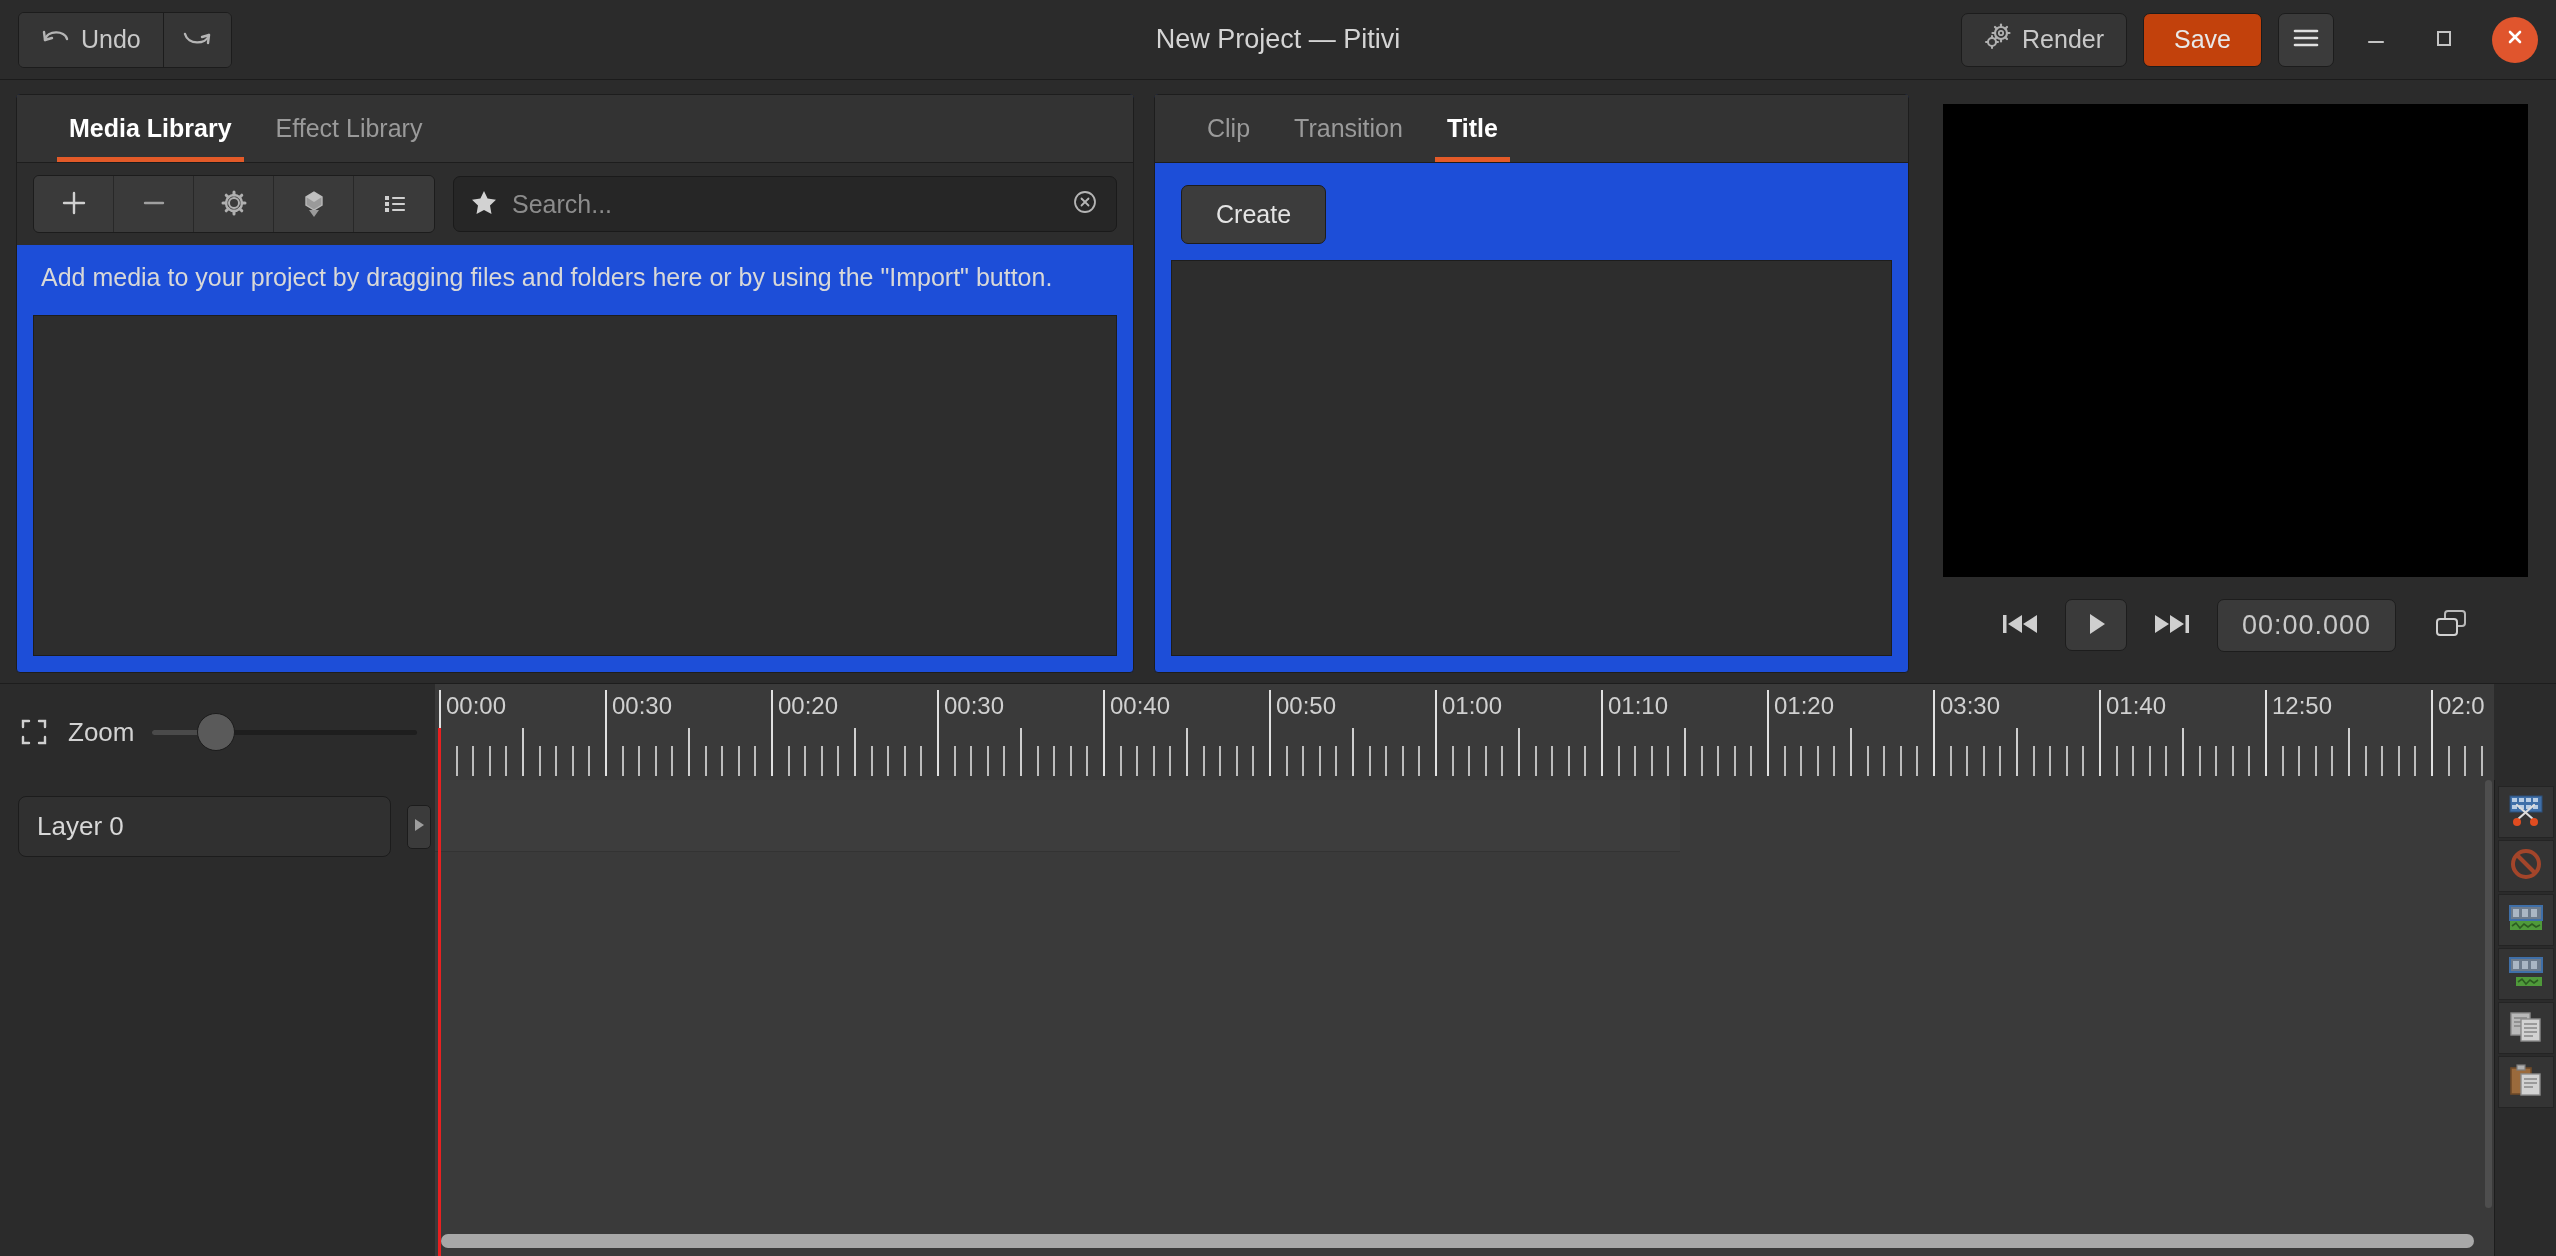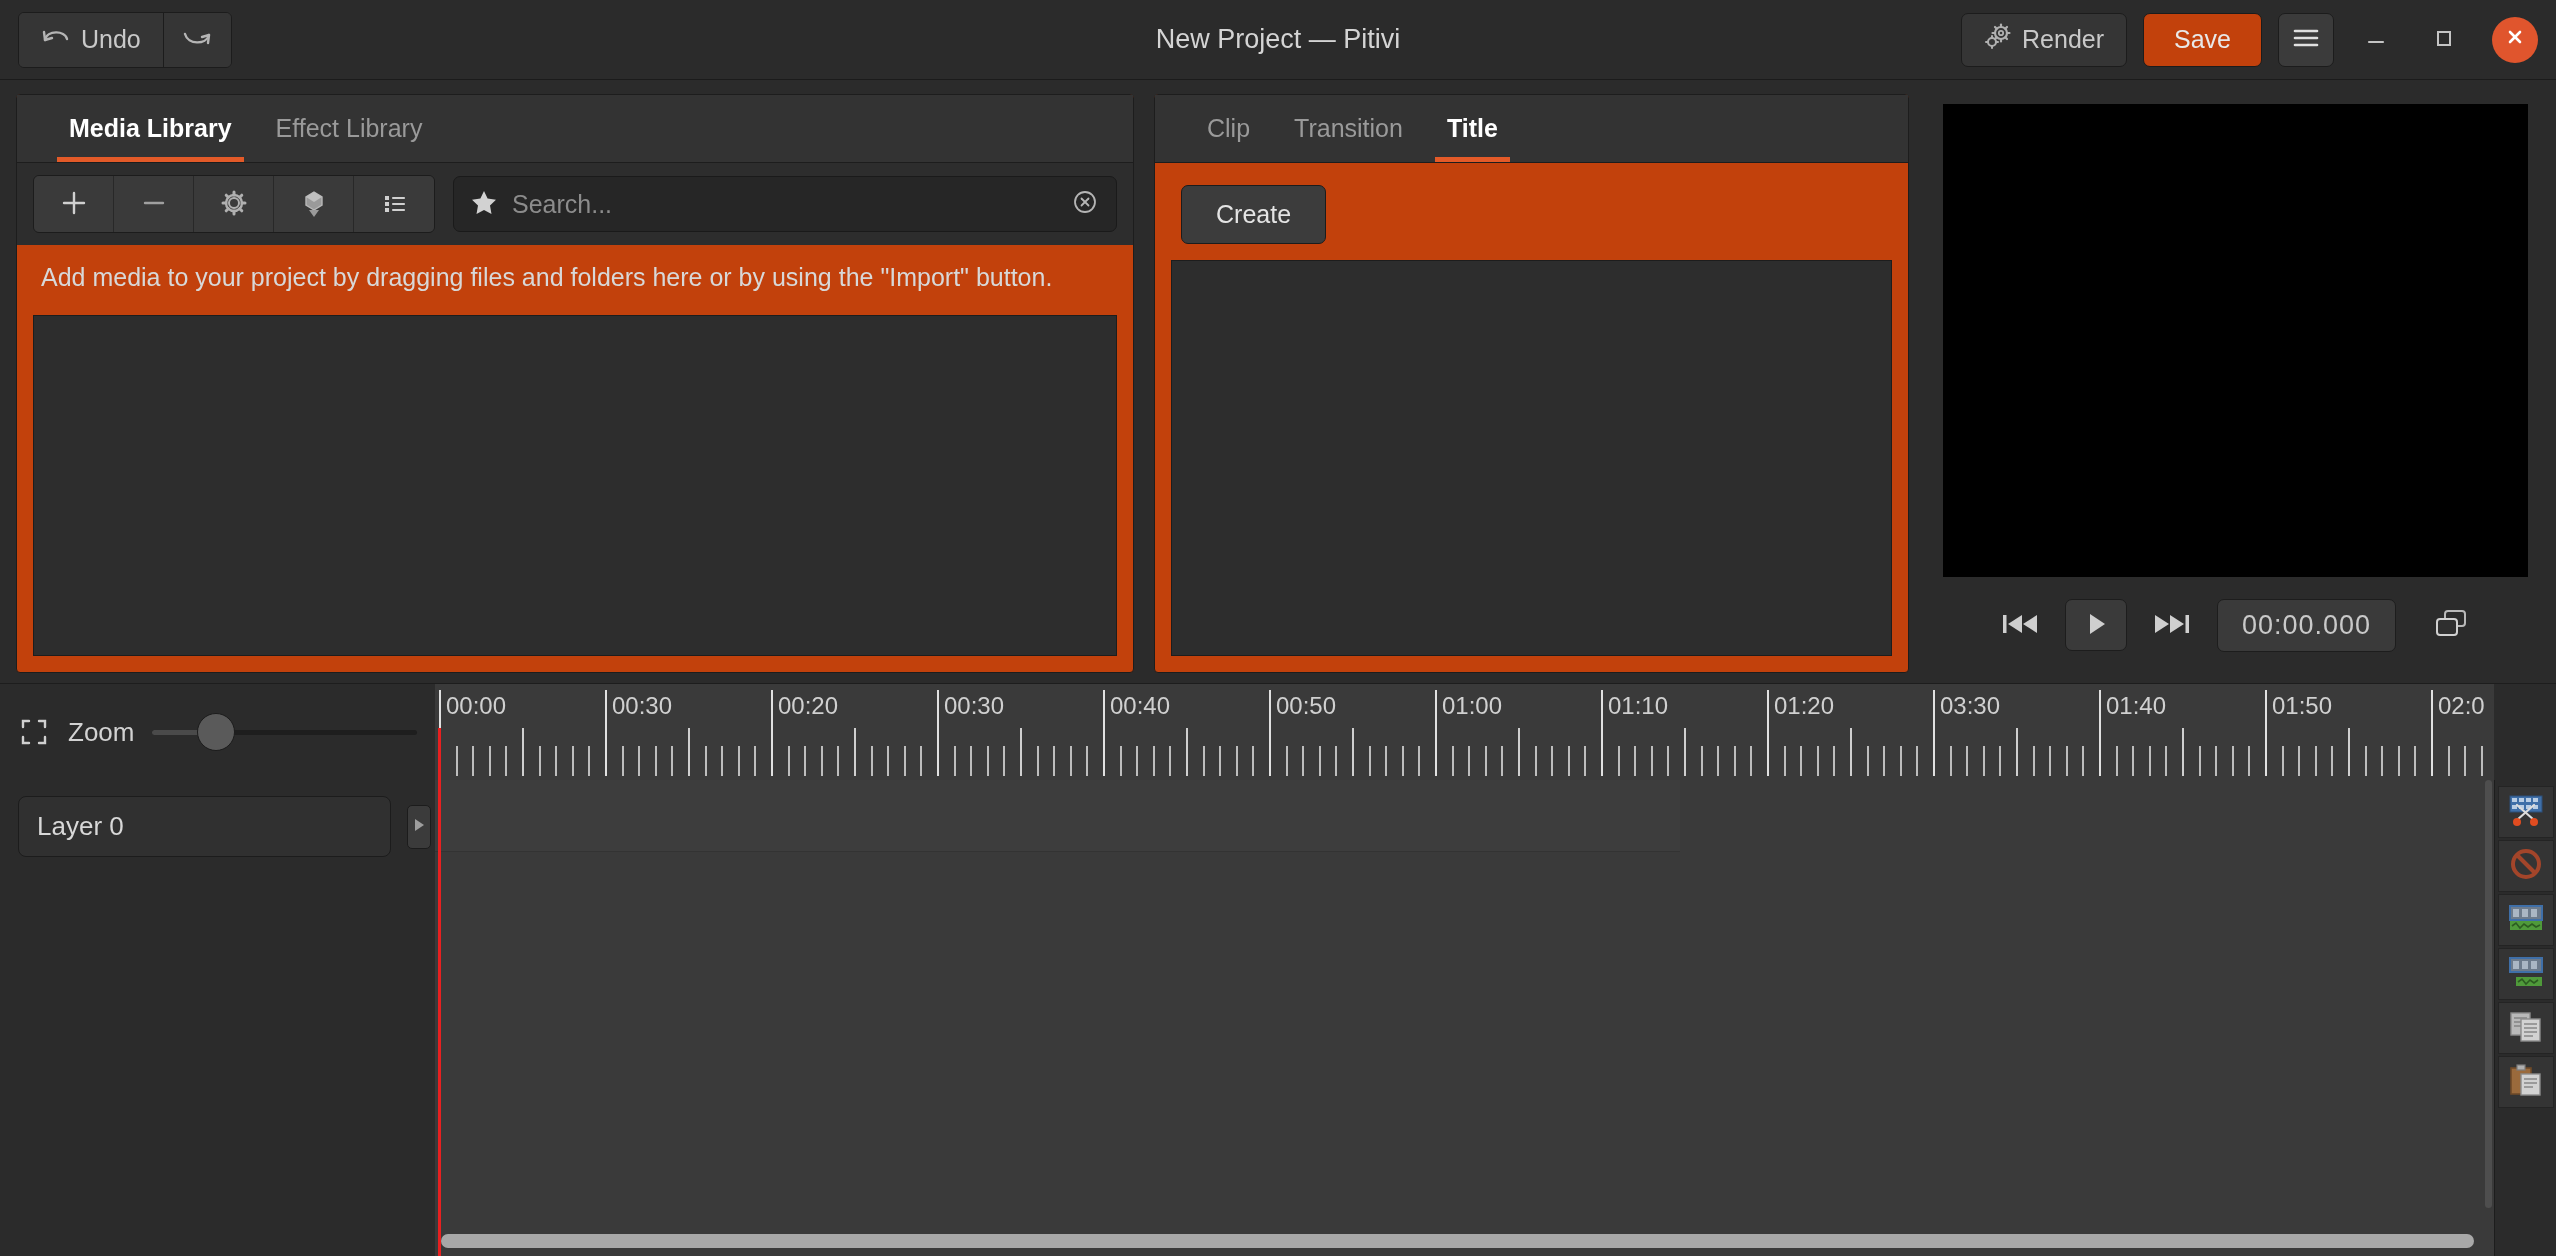--- a/index.html
+++ b/index.html
@@ -48,21 +48,21 @@
     height: 54px; width: 56px; background: #3b3b3b; border: 1px solid #1c1c1c;
     border-radius: 7px; display: flex; align-items: center; justify-content: center; cursor: pointer;
   }
   .wc { width: 52px; height: 52px; display: flex; align-items: center; justify-content: center; cursor: pointer; }
   .wc-close { width: 46px; height: 46px; border-radius: 50%; background: #e0552d;
               display: flex; align-items: center; justify-content: center; color: #fff;
               font-size: 24px; cursor: pointer; margin-left: 6px; }
 
   
   .upper { display: flex; flex: 0 0 603px; height: 603px; background: #2b2b2b; }
-  .pane { background: #c2410c; border: 1px solid #1d1d1d; border-radius: 4px; display: flex; flex-direction: column; }
+  .pane { background: #1d4ed8; border: 1px solid #1d1d1d; border-radius: 4px; display: flex; flex-direction: column; }
   .pane-media { width: 1118px; margin: 14px 0 10px 16px; }
   .pane-mid   { width: 755px;  margin: 14px 0 10px 20px; }
   .pane-viewer{ flex: 1; margin: 14px 16px 10px 22px; display: flex; flex-direction: column; }
 
   .tabs { display: flex; height: 68px; align-items: flex-end; border-bottom: 1px solid #1d1d1d; background: #333333; padding-left: 30px; }
   .tab { height: 68px; display: flex; flex-direction: column; justify-content: center; align-items: center;
          padding: 0 22px; color: #9a9a9a; font-size: 25px; cursor: pointer; position: relative; }
   .tab.active { color: #ffffff; font-weight: bold; }
   .tab.active::after { content:""; position: absolute; bottom: 0; left: 10px; right: 10px; height: 5px; background: #e35a28; }
 
@@ -530,21 +530,21 @@
           <div class="ruler-minor" style="left: 1680.6px;"></div>
           <div class="ruler-minor" style="left: 1697.2px;"></div>
           <div class="ruler-minor" style="left: 1713.8px;"></div>
           <div class="ruler-minor" style="left: 1730.4px;"></div>
           <div class="ruler-mid" style="left: 1747px;"></div>
           <div class="ruler-minor" style="left: 1763.6px;"></div>
           <div class="ruler-minor" style="left: 1780.2px;"></div>
           <div class="ruler-minor" style="left: 1796.8px;"></div>
           <div class="ruler-minor" style="left: 1813.4px;"></div>
           <div class="ruler-major" style="left: 1830px;"></div>
-          <div class="ruler-label" style="left: 1830px;">01:50</div>
+          <div class="ruler-label" style="left: 1830px;">12:50</div>
           <div class="ruler-minor" style="left: 1846.6px;"></div>
           <div class="ruler-minor" style="left: 1863.2px;"></div>
           <div class="ruler-minor" style="left: 1879.8px;"></div>
           <div class="ruler-minor" style="left: 1896.4px;"></div>
           <div class="ruler-mid" style="left: 1913px;"></div>
           <div class="ruler-minor" style="left: 1929.6px;"></div>
           <div class="ruler-minor" style="left: 1946.2px;"></div>
           <div class="ruler-minor" style="left: 1962.8px;"></div>
           <div class="ruler-minor" style="left: 1979.4px;"></div>
           <div class="ruler-major" style="left: 1996px;"></div>

